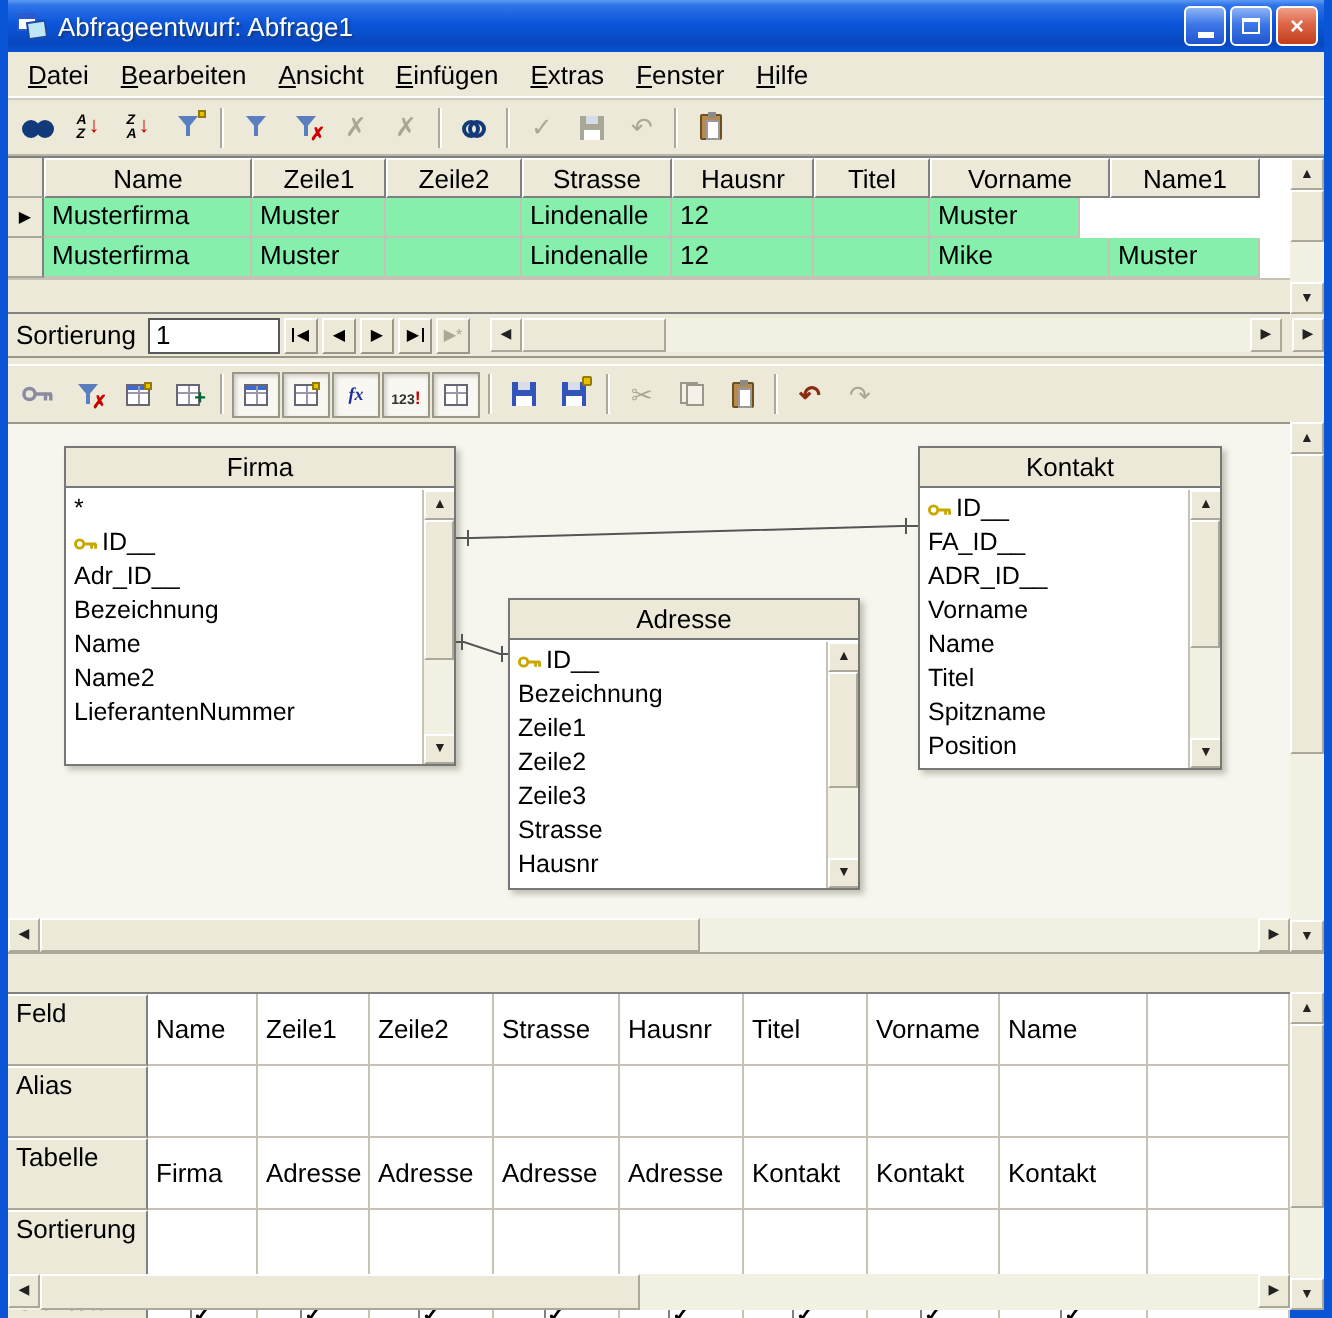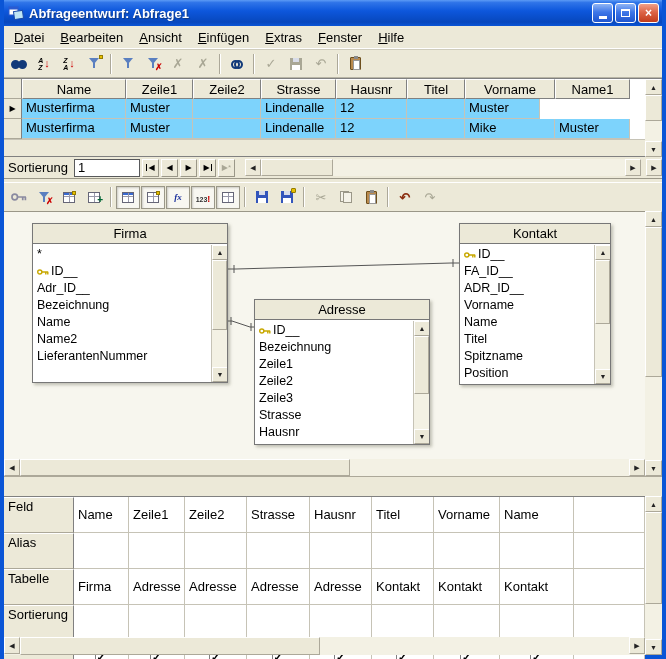--- a/index.html
+++ b/index.html
@@ -2,21 +2,21 @@
 <html><head>
 <meta charset="utf-8">
 <style>
 *{box-sizing:border-box;margin:0;padding:0}
 body{font-family:"Liberation Sans",sans-serif;font-size:13px;color:#000;background:#777}
 .window{width:666px;height:659px;background:#0A55D6;padding:0 4px 4px;position:relative;overflow:hidden}
 
 .titlebar{height:26px;display:flex;align-items:center;gap:5px;padding:0 3px;
  background:linear-gradient(180deg,#5C9BF5 0%,#2F74E8 10%,#0D57DC 42%,#0747BD 85%,#0A55D6 100%)}
 .title-icon{width:17px;height:17px;flex:0 0 auto;display:flex;align-items:center;justify-content:center}
-.title-text{color:#fff;font-weight:bold;font-size:13px;text-shadow:1px 1px 1px #123a80;flex:1;white-space:nowrap;overflow:hidden}
+.title-text{color:#fff;font-weight:normal;font-size:13px;text-shadow:1px 1px 1px #123a80;flex:1;white-space:nowrap;overflow:hidden}
 .win-btns{display:flex;gap:2px}
 .wbtn{width:21px;height:20px;border-radius:3px;border:1px solid #fff;display:flex;align-items:center;justify-content:center;
  background:linear-gradient(180deg,#8FB4F4 0%,#3E77E8 45%,#1F55CF 100%);color:#fff;font-weight:bold;font-size:12px;line-height:1}
 .wbtn.close{background:linear-gradient(180deg,#F0A088 0%,#DD6547 45%,#C23D1C 100%)}
 .g-min{width:8px;height:3px;background:#fff;margin-top:9px}
 .g-max{width:9px;height:8px;border:1px solid #fff;border-top:2px solid #fff}
 
 .client{height:629px;background:#ECE9D8;display:flex;flex-direction:column}
 
 .menubar{height:23px;display:flex;align-items:center;padding-left:2px;border-bottom:1px solid #fff}
@@ -63,21 +63,21 @@
 .copyic::before{left:0;top:0}.copyic::after{right:0;bottom:0}
 .oneto{font-size:7px;font-weight:bold;letter-spacing:0;color:#333}
 .ex{color:#c00;font-size:9px;font-weight:bold}
 .fxtxt{font-size:9px;font-style:italic;font-weight:bold;color:#1a2f9c;font-family:"Liberation Serif",serif}
 
 .datasheet{height:78px;background:#fff;border-top:1px solid #808080;position:relative}
 .ds-row{display:flex;height:20px}
 .ds-sel{width:18px;background:#ECE9D8;border-right:1px solid #808080;border-bottom:1px solid #aca899;display:flex;align-items:center;justify-content:center;font-size:8px}
 .ds-hcell{background:#ECE9D8;border-top:1px solid #fff;border-left:1px solid #fff;border-right:1px solid #808080;border-bottom:1px solid #808080;
  display:flex;align-items:center;justify-content:center;font-size:13px;overflow:hidden;white-space:nowrap}
-.ds-cell{background:#7dd3fc;border-right:1px solid #c6c3b6;border-bottom:1px solid #c6c3b6;padding:1px 4px;overflow:hidden;white-space:nowrap}
+.ds-cell{background:#86efac;border-right:1px solid #c6c3b6;border-bottom:1px solid #c6c3b6;padding:1px 4px;overflow:hidden;white-space:nowrap}
 .c0{width:104px}.c1{width:67px}.c2{width:68px}.c3{width:75px}.c4{width:71px}.c5{width:58px}.c6{width:90px}.c7{width:75px}
 .ds-filler{height:17px;background:#ECE9D8;border-top:1px solid #c6c3b6}
 .ds-vscroll{position:absolute;right:0;top:0;width:17px;height:78px;background:#F3F1E4;display:flex;flex-direction:column}
 
 .sbtn{flex:0 0 auto;width:17px;height:16px;background:#ECE9D8;border:1px solid #aca899;border-top-color:#fff;border-left-color:#fff;
  display:flex;align-items:center;justify-content:center;font-size:7px;color:#222;line-height:1}
 .sbtn.h{width:16px;height:17px}
 .strack{flex:1;position:relative;background:#F3F1E4}
 .sthumb{position:absolute;background:#ECE9D8;border:1px solid #aca899;border-top-color:#fff;border-left-color:#fff}
 

